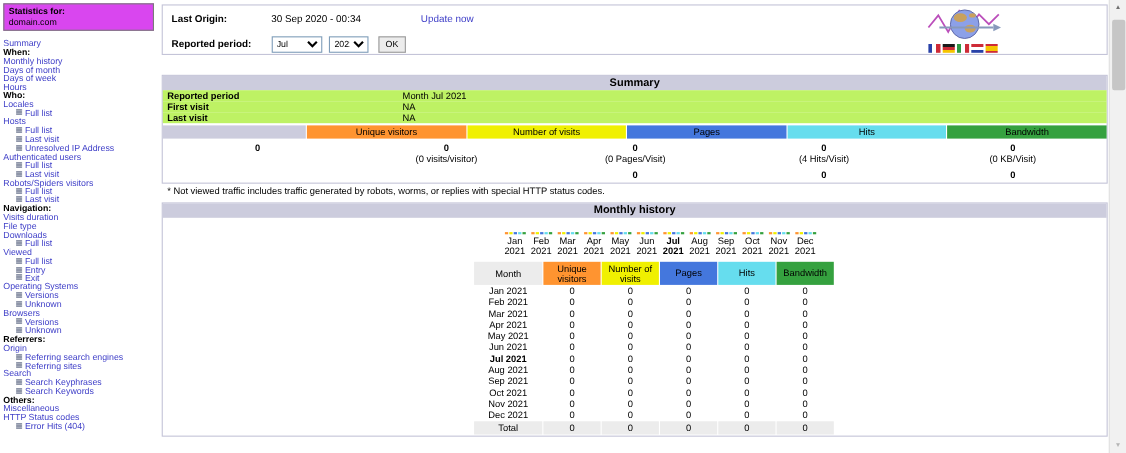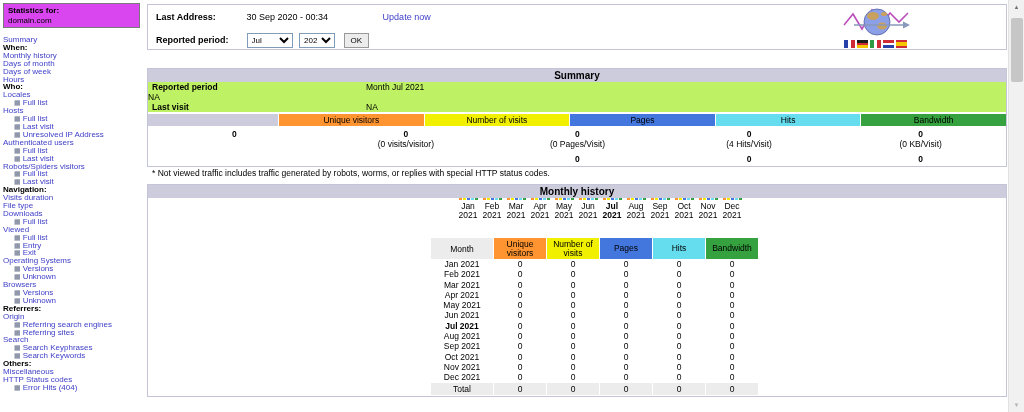--- a/index.html
+++ b/index.html
@@ -49,21 +49,21 @@
   .vlbl{width:130px;background:#CCCCDD;text-align:left;padding-left:4px;display:flex;align-items:center}
   .dc{flex:1;margin-left:1px}
   #vrow{height:26px}
   #vrow .dc b{display:block;line-height:12px;padding-top:2px}
   #vrow .dc span{display:block;line-height:9px}
   #nrow{height:14px;line-height:14px}
   .footnote{position:absolute;left:152px;top:168px;font-size:8.5px}
 
   
   #monbox{top:184px;height:213px}
-  .chart{position:absolute;left:308px;top:12px;display:flex}
+  .chart{position:absolute;left:308px;top:25px;display:flex}
   .mon{width:24px;text-align:center;font-size:8.5px;line-height:9px}
   .dashes{height:3px;margin-bottom:2px;display:flex;justify-content:center;align-items:flex-end}
   .dash{width:3px;height:2px;margin:0 0.5px;display:inline-block}
   .mon.bold{font-weight:bold}
   .mtab{position:absolute;left:283px;top:53px;font-size:8.5px;text-align:center}
   .mth{display:flex;height:21px;font-size:8.5px}
   .mth .h0{width:62px;background:#ECECEC;display:flex;align-items:center;justify-content:center}
   .mth .hc{width:52px;margin-left:1px;display:flex;align-items:center;justify-content:center;line-height:9px;padding:0 2px}
   .mr{display:flex;height:10.3px;line-height:10.3px}
   .mr .c0{width:62px}
@@ -129,21 +129,21 @@
     <div class="m-sub"><span class="gicon">▦</span><a class="lnk">Search Keyphrases</a></div>
     <div class="m-sub"><span class="gicon">▦</span><a class="lnk">Search Keywords</a></div>
     <div class="m-head">Others:</div>
     <div class="m-link"><a class="lnk">Miscellaneous</a></div>
     <div class="m-link"><a class="lnk">HTTP Status codes</a></div>
     <div class="m-sub"><span class="gicon">▦</span><a class="lnk">Error Hits (404)</a></div>
   </nav>
 
 <div class="fbox" id="topbar">
   <div class="tbrow" style="top:7px">
-    <span class="tblbl">Last Address:</span>
+    <span class="tblbl">Last Origin:</span>
     <span class="tbval">30 Sep 2020 - 00:34</span>
     <a class="updnow">Update now</a>
   </div>
   <div class="tbrow" style="top:28px">
     <span class="tblbl">Reported period:</span>
     <select id="sel-month">
       <option>Jul</option>
     </select>
     <select id="sel-year">
       <option>2021</option>
@@ -171,20 +171,21 @@
 </div>
 
 <div class="fbox" id="sumbox">
   <div class="ttl">Summary</div>
   <div id="inforows">
       <div class="irow">
         <b>Reported period</b>
         <span>Month Jul 2021</span>
       </div>
       <div class="irow">
+        <b>First visit</b>
         <span>NA</span>
       </div>
       <div class="irow">
         <b>Last visit</b>
         <span>NA</span>
       </div>
     </div>
   <div class="mhead" id="mhead">
       <div class="mspacer"></div>
       <div class="mc" style="background: rgb(255, 148, 48);">Unique visitors</div>

